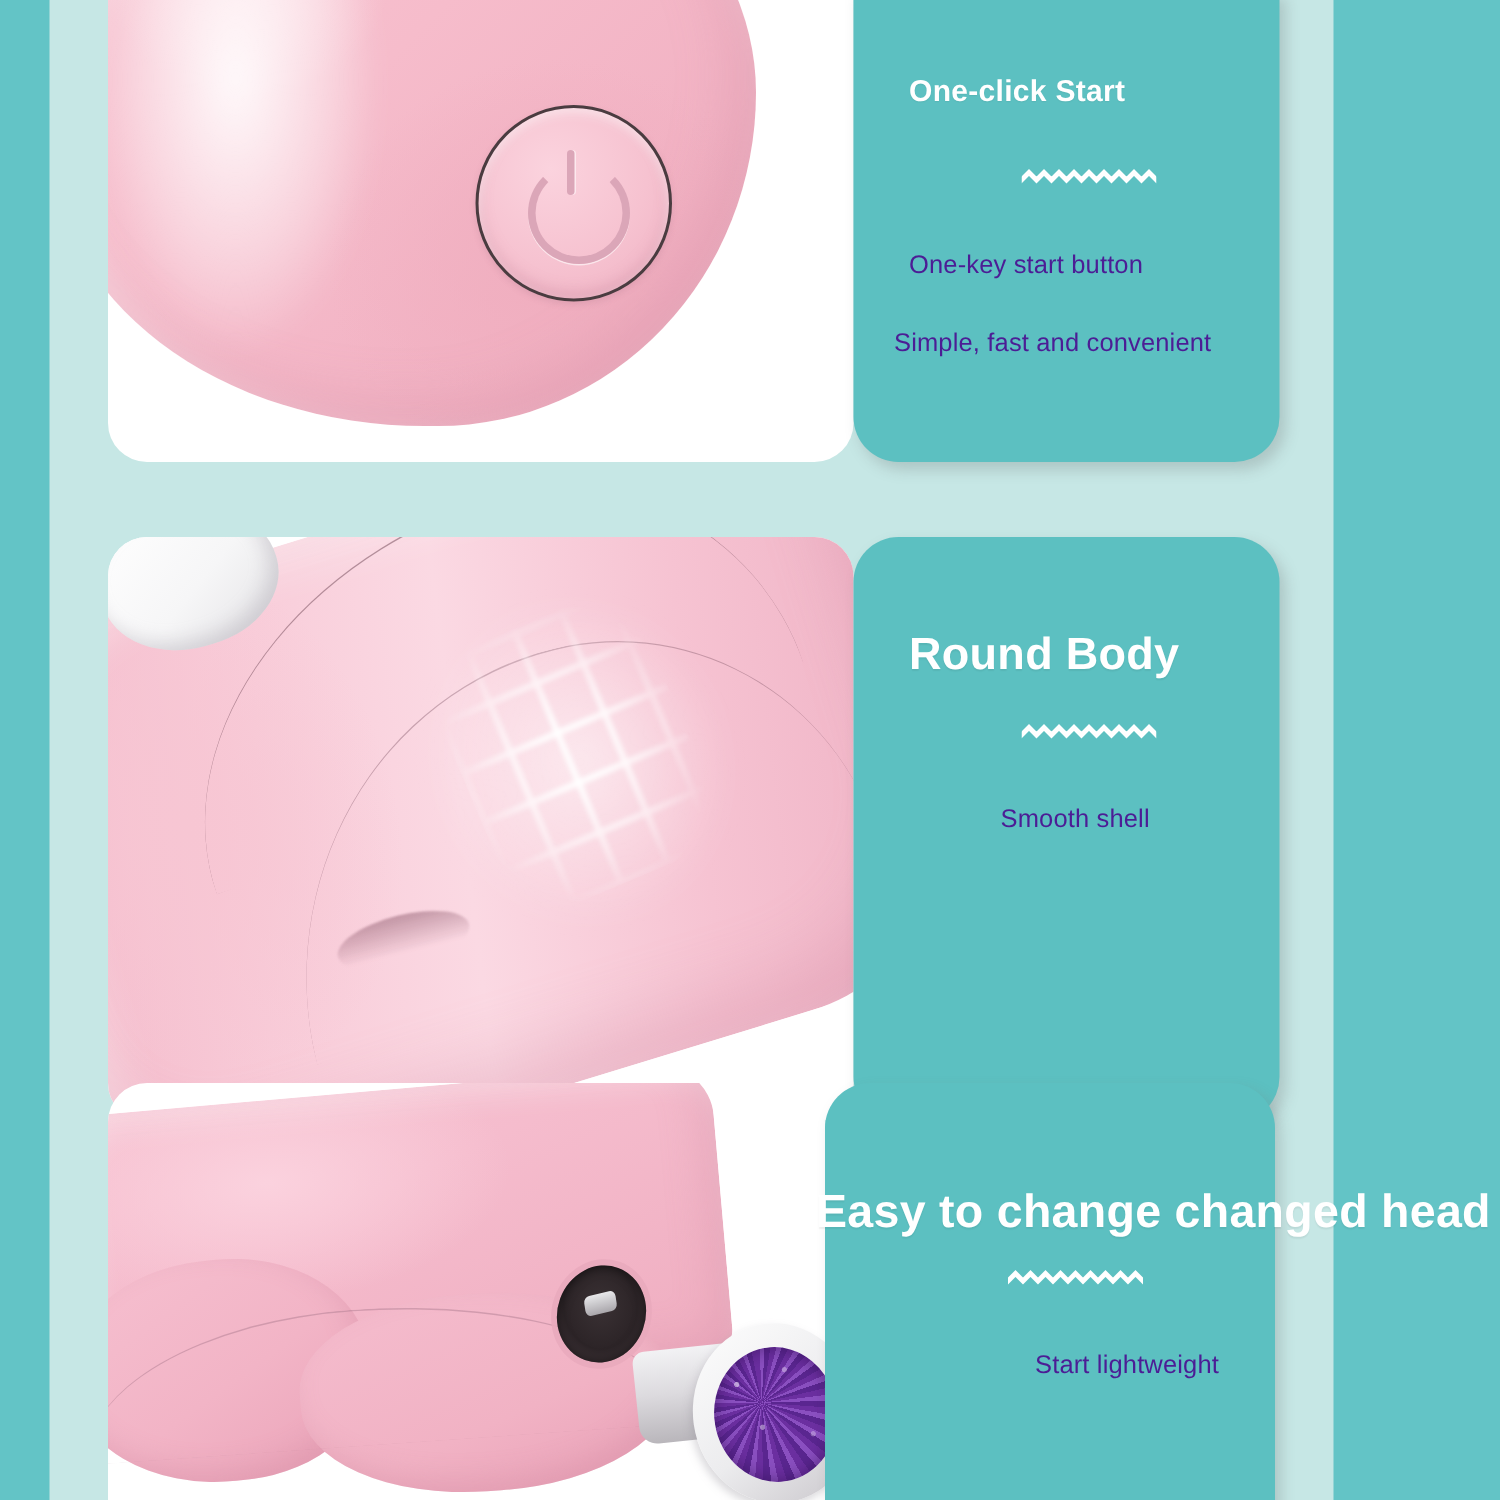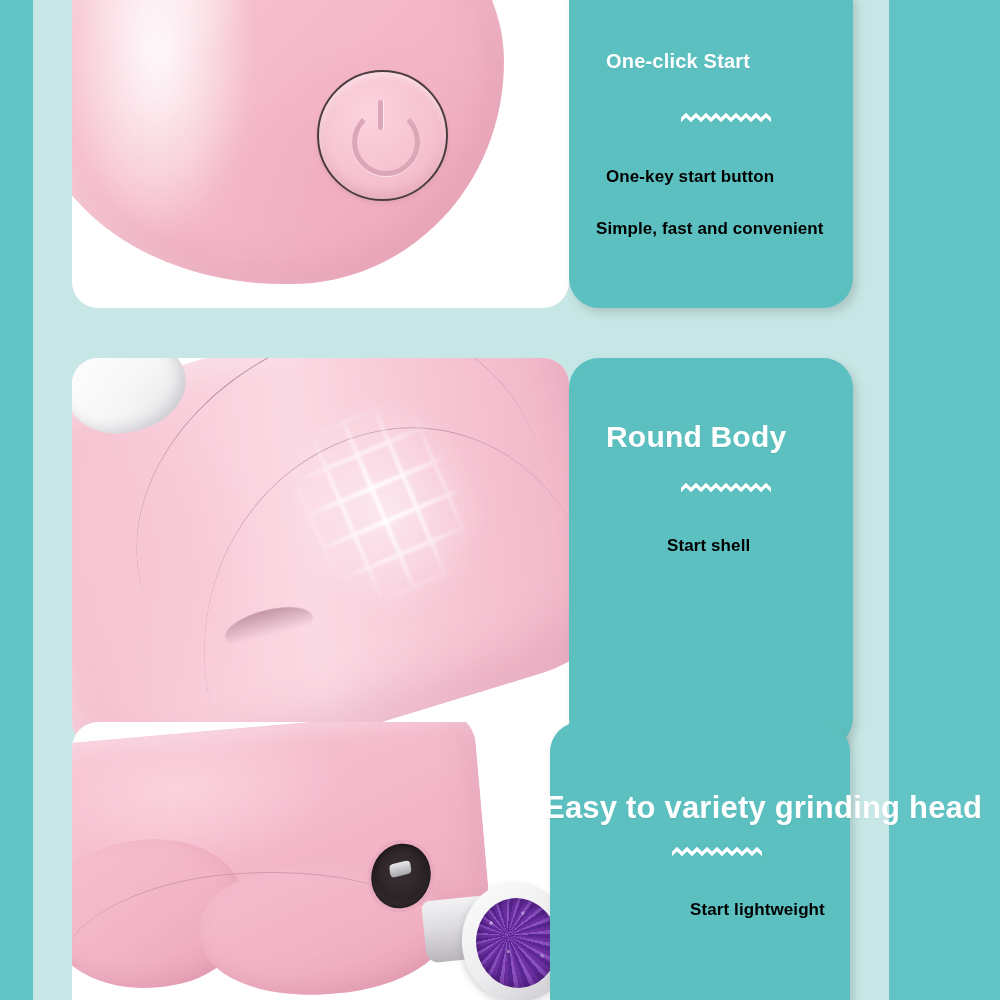--- a/index.html
+++ b/index.html
@@ -55,21 +55,21 @@
   .zig{
     position:absolute;height:12px;
     overflow:hidden;
   }
   .row-1 .zig{left:112px;top:118px;width:90px;}
   .row-2 .zig{left:112px;top:482px - 358px;top:124px;width:90px;}
   .row-3 .zig{left:122px;top:124px;width:90px;}
   .zig svg{display:block;}
 
   .psub{
-    position:absolute;color:#000000;font-weight:bold;
+    position:absolute;color:#4c1d95;font-weight:normal;
     white-space:nowrap;font-size:17px;letter-spacing:.1px;
   }
   .psub.wrap{white-space:normal;line-height:1.18;}
 
   .row-1 .sub-1{left:37px;top:173px;}
   .row-1 .sub-2{left:27px;top:225px;}
 
   .row-2 .sub-1{left:98px;top:178px;}
   .row-2 .sub-2{left:1px;top:230px;}
 
@@ -291,42 +291,42 @@
       <div class="p2-notch"></div>
     </div>
 
     <div class="panel">
       <div class="ptitle">Round Body</div>
       <div class="zig">
         <svg width="90" height="12" viewBox="0 0 90 12">
           <path d="M0 8 L5 3 L10 8 L15 3 L20 8 L25 3 L30 8 L35 3 L40 8 L45 3 L50 8 L55 3 L60 8 L65 3 L70 8 L75 3 L80 8 L85 3 L90 8" fill="none" stroke="#ffffff" stroke-width="3.2" stroke-linecap="square"></path>
         </svg>
       </div>
-      <div class="psub sub-1">Start shell</div>
+      <div class="psub sub-1">Smooth shell</div>
     </div>
   </div>
 
   <div class="row row-3">
 
     <div class="photo">
       <div class="p3-main"></div>
       <div class="p3-lobe"></div>
       <div class="p3-lobe2"></div>
       <div class="p3-seam"></div>
       <div class="p3-socket">
         <div class="p3-pin"></div>
       </div>
       <div class="p3-head-stem"></div>
       <div class="p3-head-disc">
         <div class="p3-head-grit"></div>
       </div>
     </div>
 
     <div class="panel">
-      <div class="ptitle">Easy to variety grinding head</div>
+      <div class="ptitle">Easy to change changed head</div>
       <div class="zig">
         <svg width="90" height="12" viewBox="0 0 90 12">
           <path d="M0 8 L5 3 L10 8 L15 3 L20 8 L25 3 L30 8 L35 3 L40 8 L45 3 L50 8 L55 3 L60 8 L65 3 L70 8 L75 3 L80 8 L85 3 L90 8" fill="none" stroke="#ffffff" stroke-width="3.2" stroke-linecap="square"></path>
         </svg>
       </div>
       <div class="psub sub-1">Start lightweight</div>
     </div>
   </div>
 
 </div>

